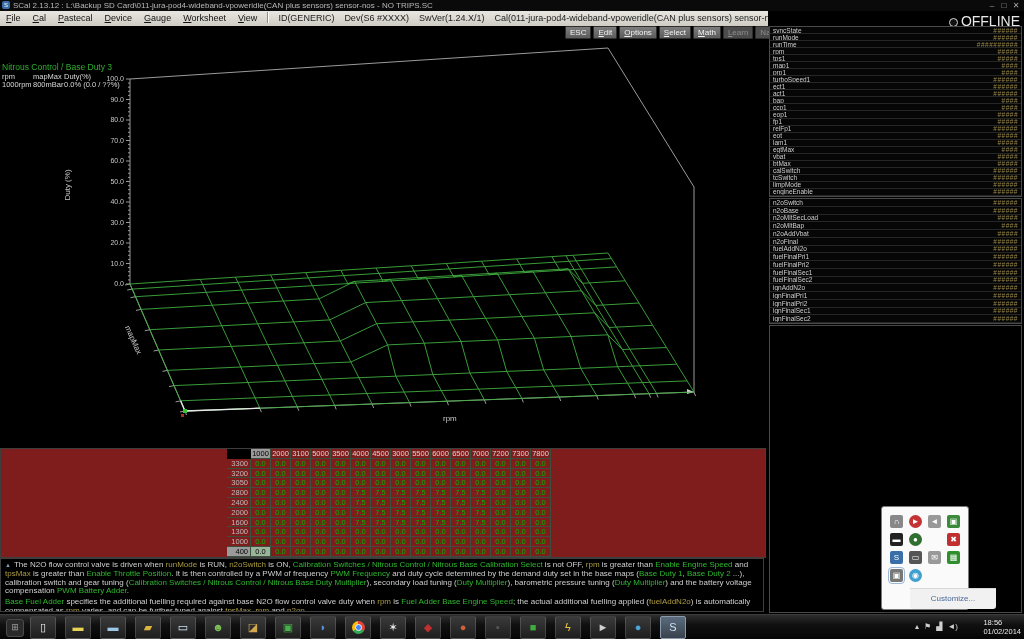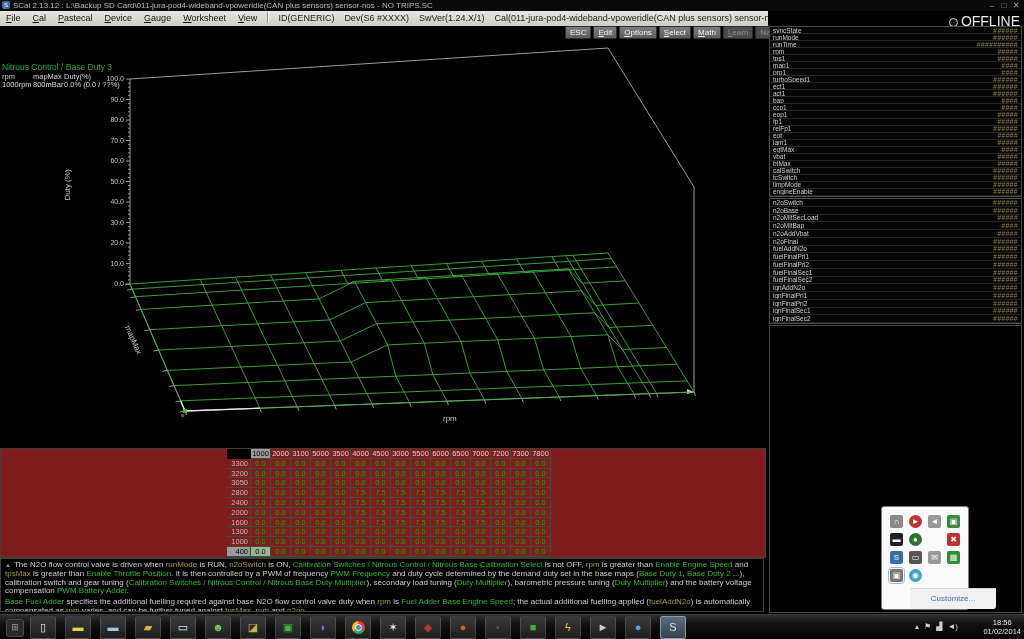--- a/index.html
+++ b/index.html
@@ -72,21 +72,21 @@
              border-radius:3px;color:#9a9a9a;font-size:9px;line-height:15px;text-align:center;}
   #task-icons{position:absolute;left:30px;top:1px;display:flex;gap:9px;}
   .ticon{width:24px;height:21px;border:1px solid rgba(255,255,255,0.14);border-radius:2px;
          background:linear-gradient(#3a3a3a,#1e1e1e);display:flex;align-items:center;justify-content:center;
          font-size:11px;line-height:1;}
   .ticon.active{background:linear-gradient(#5a6c7e,#38424c);border-color:#8a9aaa;}
   .chrome-ball{width:13px;height:13px;border-radius:50%;position:relative;
                background:conic-gradient(#ea4335 0 33%,#34a853 0 66%,#fbbc05 0 100%);}
   .chrome-ball::after{content:'';position:absolute;inset:3px;border-radius:50%;background:#4285f4;border:1px solid #f6f6f6;}
   #tray{position:absolute;right:66px;top:7px;display:flex;gap:5px;color:#cfcfcf;font-size:8px;line-height:10px;}
-  #clock{position:absolute;right:3px;top:3px;text-align:center;color:#e6e6e6;font-size:7.5px;line-height:9px;}
+  #clock{position:absolute;right:3px;top:3px;text-align:left;color:#e6e6e6;font-size:7.5px;line-height:9px;}
   
   #traypopup{position:absolute;left:881px;top:506px;width:88px;height:104px;background:#fafafa;
              border:1px solid #7a7a7a;border-radius:3px;box-shadow:0 0 5px rgba(0,0,0,0.7);box-sizing:border-box;}
   #tp-grid{display:grid;grid-template-columns:repeat(4,1fr);gap:5px 4px;padding:8px 7px 4px 7px;}
   .tp-ic{width:13px;height:13px;border-radius:2px;display:flex;align-items:center;justify-content:center;
          color:#fff;font-size:8px;line-height:1;justify-self:center;}
   .tp-ic.sel{outline:1px solid #9ab8d8;outline-offset:1px;background-clip:padding-box;}
   .tp-ic.rnd{border-radius:50%;}
   #tp-custom{position:absolute;left:0;bottom:0;width:100%;height:20px;border-top:1px solid #d8d8d8;
              background:#f1f1f1;color:#4a6a9a;font-size:8px;line-height:20px;text-align:center;

